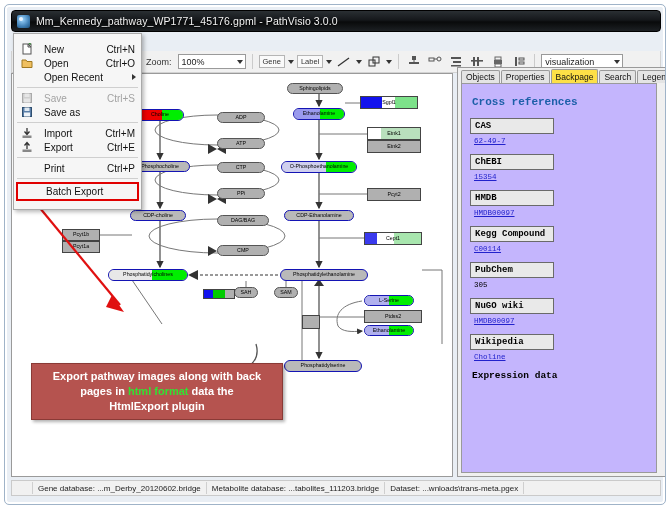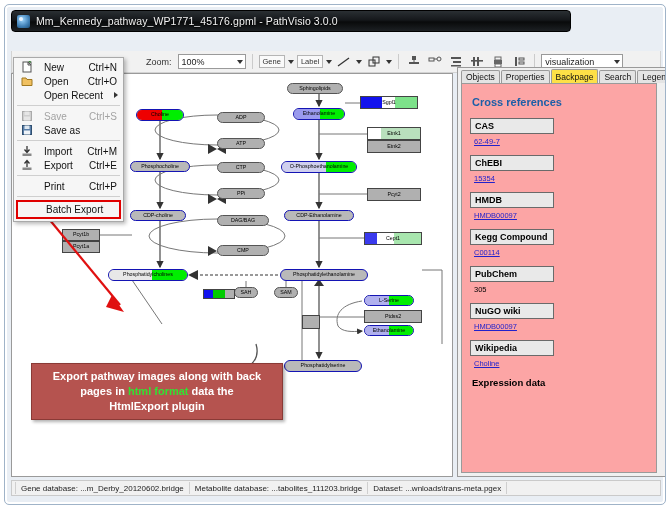--- a/index.html
+++ b/index.html
@@ -5,21 +5,21 @@
   html,body{margin:0;padding:0;background:#ffffff;}
   body{width:670px;height:509px;overflow:hidden;
        font-family:"Liberation Sans",sans-serif;}
 
   
   #app-window{position:absolute;left:4px;top:4px;width:662px;height:501px;
       box-sizing:border-box;border:1px solid #9fb3c8;border-radius:5px;
       background:#e9eef4;
       box-shadow:0 0 0 2px #ffffff inset;overflow:hidden;}
 
-  #titlebar{position:absolute;left:6px;top:5px;width:560px;height:22px;
+  #titlebar{position:absolute;left:6px;top:5px;width:650px;height:22px;
       border-radius:4px;
       background:linear-gradient(to bottom,#2a2f33 0%,#15181b 45%,#090a0b 55%,#1c2023 100%);
       border:1px solid #000;box-sizing:border-box;
       display:flex;align-items:center;}
   #titlebar .tb-icon{width:13px;height:13px;margin-left:5px;margin-right:6px;
       background:radial-gradient(circle at 40% 35%,#9fd7ff 0%,#3f7fb5 60%,#1d4f78 100%);
       border-radius:2px;flex:0 0 auto;position:relative;}
   #titlebar .tb-icon:after{content:"";position:absolute;left:2px;top:2px;width:4px;height:4px;
       background:#e8f4ff;border-radius:50%;}
   #titlebar .tb-title{color:#f2f2f2;font-size:10.5px;white-space:nowrap;
@@ -45,23 +45,23 @@
       display:flex;align-items:center;justify-content:space-between;
       font-size:9px;color:#222;padding:0 2px 0 3px;box-sizing:border-box;}
   .combo .caret{width:0;height:0;border-left:3px solid transparent;
       border-right:3px solid transparent;border-top:4px solid #333;margin-left:3px;}
   .mini-caret{width:0;height:0;border-left:3px solid transparent;
       border-right:3px solid transparent;border-top:4px solid #333;}
   .tb-text{font-size:7.5px;color:#333;border:1px solid #b5b5b5;background:#fafafa;
       padding:1px 3px;line-height:9px;}
 
   
-  #file-menu{position:absolute;left:8px;top:52px;width:111px;
+  #file-menu{position:absolute;left:8px;top:28px;width:129px;
       background:#f6f6f6;border:1px solid #a9a9a9;box-sizing:border-box;
-      box-shadow:2px 2px 4px rgba(0,0,0,.28);z-index:50;padding:2px 0;}
+      box-shadow:2px 2px 4px rgba(0,0,0,.28);z-index:50;padding:8px 0;}
   .fm-row{height:14px;display:flex;align-items:center;position:relative;
       font-size:10px;color:#111;padding-left:30px;padding-right:4px;}
   .fm-row.disabled{color:#a3a3a3;}
   .fm-row .fm-acc{position:absolute;right:6px;font-size:10px;}
   .fm-row .fm-ico{position:absolute;left:7px;top:1px;width:12px;height:12px;}
   .fm-row .fm-arrow{position:absolute;right:5px;width:0;height:0;
       border-top:3.5px solid transparent;border-bottom:3.5px solid transparent;
       border-left:4px solid #333;}
   .fm-sep{height:1px;background:#cfcfcf;margin:3px 3px;}
   #fm-batch{border:2px solid #e00000;height:15px;margin:1px 2px 0 2px;
@@ -102,38 +102,38 @@
   #side-panel{position:absolute;left:452px;top:62px;width:224px;height:410px;
       background:#f0f0f0;border:1px solid #9a9a9a;box-sizing:border-box;}
   #tabstrip{position:absolute;left:0;top:0;width:202px;height:15px;
       display:flex;align-items:flex-end;padding-left:3px;gap:1px;}
   .tab{font-size:8.5px;color:#111;background:#e4e4e4;border:1px solid #9a9a9a;
       border-bottom:none;padding:1px 4px 1px 4px;line-height:10px;
       border-radius:2px 2px 0 0;}
   .tab.sel{background:#fde047;position:relative;top:0;padding-top:2px;
       font-weight:normal;z-index:3;}
   #panel-body{position:absolute;left:3px;top:15px;width:196px;height:390px;
-      background:#fca5a5;border:1px solid #9a9a9a;box-sizing:border-box;
-      overflow:hidden;padding:8px 0 0 8px;}
+      background:#c4b5fd;border:1px solid #9a9a9a;box-sizing:border-box;
+      overflow:hidden;padding:8px 0 0 8px;font-family:Liberation Mono, monospace;}
   .xref-title{color:#1b5fa8;font-size:11px;font-weight:bold;margin:4px 0 10px 2px;}
   .xref-box{width:84px;height:16px;border:1px solid #6a6a6a;background:#e9e9e9;
       box-sizing:border-box;display:flex;align-items:center;padding-left:4px;
       font-size:9px;font-weight:bold;color:#000;margin-bottom:3px;}
   .xref-val{font-size:7.5px;color:#2222cc;text-decoration:underline;
       margin:0 0 9px 4px;display:block;}
   .xref-val.plain{color:#000;text-decoration:none;}
   .expr-title{font-size:9.5px;font-weight:bold;color:#000;margin-left:2px;margin-top:2px;}
 
   
   #statusbar{position:absolute;left:6px;top:475px;width:650px;height:16px;
       background:#f1f1f1;border:1px solid #cacaca;box-sizing:border-box;
       display:flex;align-items:center;font-size:8px;color:#222;}
   #statusbar .sb-cell{padding:0 5px;border-right:1px solid #cfcfcf;height:12px;
       display:flex;align-items:center;white-space:nowrap;}
-  #statusbar .sb-first{border-left:1px solid #cfcfcf;margin-left:3px;}
+  #statusbar .sb-first{border-left:1px solid #cfcfcf;margin-left:20px;}
 </style>
 </head>
 <body>
 
 <div id="app-window">
 
   <div id="titlebar">
     <div class="tb-icon"></div>
     <div class="tb-title">Mm_Kennedy_pathway_WP1771_45176.gpml - PathVisio 3.0.0</div>
   </div>

